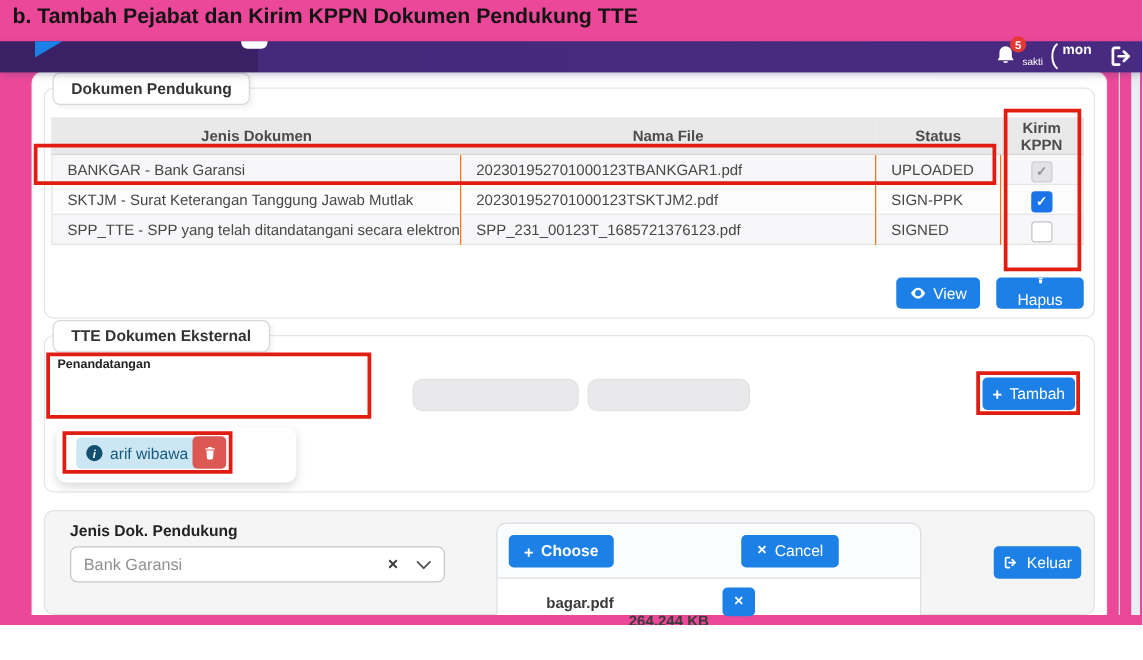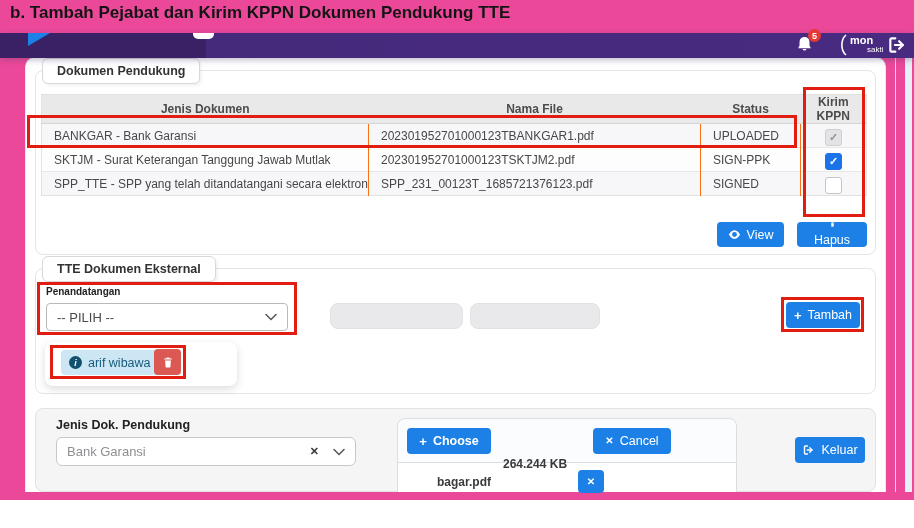--- a/index.html
+++ b/index.html
@@ -17,21 +17,21 @@
     box-shadow:0 2px 6px rgba(70,60,110,.35); z-index:5; }
   #logo-triangle { left:28px; top:33px; width:0; height:0;
     border-top:13px solid var(--primary-blue,#1e78e8); border-right:22px solid transparent; z-index:6; }
   #bar-notch { left:193px; top:33px; width:21px; height:6px; background:#fff; border-radius:0 0 5px 5px; z-index:6; }
   #bell-wrap { left:796px; top:35px; z-index:6; }
   #bell-badge { left:808px; top:29px; width:13px; height:13px; border-radius:50%;
     background:#e53935; color:#fff; font-size:9px; font-weight:bold;
     display:flex; align-items:center; justify-content:center; z-index:7; }
   #logo-swoosh { left:838px; top:34px; z-index:6; }
   #logo-top { left:850px; top:35px; color:#fff; font-size:11px; font-weight:bold; line-height:1; z-index:6; }
-  #logo-bottom { left:867px; top:46px; color:#fff; font-size:8px; line-height:1; z-index:6; }
+  #logo-bottom { left:818px; top:46px; color:#fff; font-size:8px; line-height:1; z-index:6; }
   #exit-header { left:886px; top:35px; color:#fff; z-index:6; cursor:pointer; }
 
   
   #panel { left:25px; top:57px; width:861px; height:435px; background:#fff;
     border:1px solid #eaeaea; border-bottom:none; border-radius:10px 10px 0 0; }
   #scroll-line { left:895px; top:57px; width:1px; height:435px; background:#ddd; }
   #scroll-band { left:905px; top:57px; width:7px; height:435px; background:#e9eef4; cursor:pointer; }
 
   
   .card { border:1px solid #e5e5e5; border-radius:8px; background:#fff; }
@@ -100,21 +100,21 @@
 
   
   #label-jenis { left:56px; top:418px; font-size:12.5px; font-weight:bold; color:#222; }
   #select-jenis { left:56px; top:437px; width:300px; height:29px; border-color:#c8c8cc; border-radius:6px; color:#8f8f93; }
   #select-jenis .clear-x { color:#3a3a3a; font-size:11px; font-weight:bold; margin-right:14px; cursor:pointer; }
   #upload-header { left:397px; top:418px; width:340px; height:45px; background:#fbfcfd;
     border:1px solid #dadde1; border-radius:8px 8px 0 0; }
   #upload-body { left:397px; top:463px; width:340px; height:29px; background:#fff;
     border-left:1px solid #dadde1; border-right:1px solid #dadde1; }
   #file-name { left:437px; top:475px; font-size:12px; font-weight:bold; color:#3a3a3a; }
-  #file-size { left:503px; top:457px; font-size:12px; font-weight:bold; color:#3a3a3a; }
+  #file-size { left:503px; top:490px; font-size:12px; font-weight:bold; color:#3a3a3a; }
 
   
   .ann { border:3px solid var(--annotation-red,#e11d12); z-index:50; pointer-events:none; }
   #ann-row1 { left:27px; top:115px; width:770px; height:33px; }
   #ann-kppn { left:803px; top:87px; width:62px; height:130px; }
   #ann-penandatangan { left:37px; top:282px; width:260px; height:53px; }
   #ann-tambah { left:781px; top:297px; width:83px; height:35px; }
   #ann-badge { left:50px; top:345px; width:136px; height:34px; }
 
   
@@ -219,26 +219,20 @@
     <svg width="11" height="12" viewBox="0 0 24 26">
         <path d="M9 1h6l1 2.5h5v2.5H3V3.5h5L9 1zM5 8h14l-1.2 15a2.5 2.5 0 0 1-2.5 2H8.7a2.5 2.5 0 0 1-2.5-2L5 8z" fill="#fff"></path>
       </svg>
     <span>Hapus</span>
   </button>
 
   <div class="abs card" id="card2"></div>
   <div class="abs legend" id="legend2">TTE Dokumen Eksternal</div>
 
   <div class="abs" id="label-penandatangan">Penandatangan</div>
-  <div class="abs select" id="select-penandatangan">
-    <span class="sel-text">-- PILIH --</span>
-    <svg width="12" height="8" viewBox="0 0 24 14" fill="none" stroke="#555" stroke-width="3" stroke-linecap="round">
-        <path d="M2 2l10 10L22 2"></path>
-      </svg>
-  </div>
 
   <div class="abs dis-input" id="dis-input1"></div>
   <div class="abs dis-input" id="dis-input2"></div>
 
   <button class="abs btn" id="btn-tambah">
     <span class="ic-plus">+</span>
     <span>Tambah</span>
   </button>
 
   <div class="abs" id="badge-card"></div>

